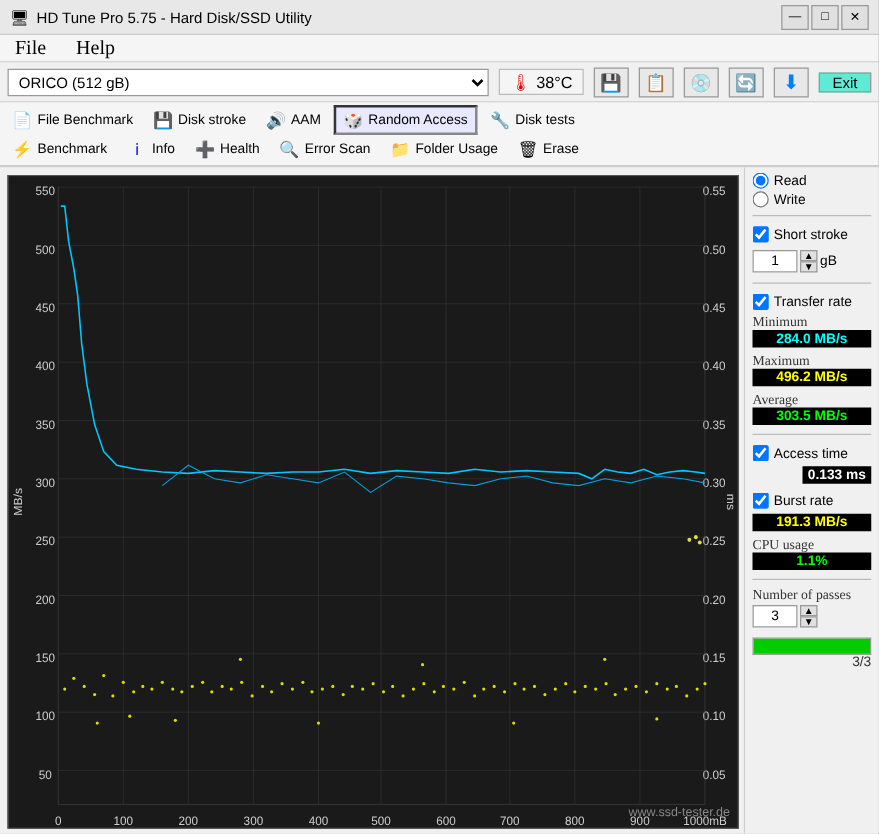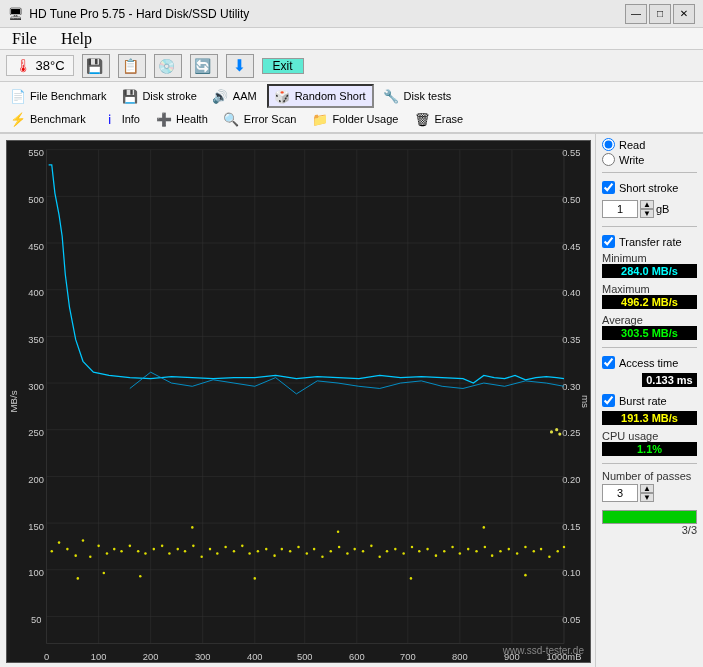--- a/index.html
+++ b/index.html
@@ -42,21 +42,21 @@
     
     .radio-group { display: flex; flex-direction: column; gap: 2px; }
     .radio-item { display: flex; align-items: center; gap: 4px; font-size: 11px; }
     
     .check-item { display: flex; align-items: center; gap: 4px; font-size: 11px; margin-top: 2px; }
     
     .spin-row { display: flex; align-items: center; gap: 2px; font-size: 11px; margin: 2px 0; }
     .spin-input { width: 36px; height: 18px; border: 1px solid #999; font-size: 11px; text-align: center; }
     .spin-btn { width: 14px; height: 9px; border: 1px solid #999; background: #e0e0e0; cursor: pointer; font-size: 8px; display: flex; align-items: center; justify-content: center; line-height: 1; }
     
-    .stat-label { font-size: 11px; color: #333; }
+    .stat-label { font-size: 11px; color: #333; font-family: Liberation Serif, serif; }
     .stat-box { background: black; color: #00ff00; font-size: 11px; font-weight: bold; text-align: center; padding: 1px 4px; margin-bottom: 1px; }
     .stat-box.yellow { color: #ffff00; }
     .stat-box.cyan { color: #00ffff; }
     .stat-box.white { color: white; margin-left: 40px; }
     
     .progress-bar-container { height: 14px; background: #ccc; border: 1px solid #999; display: flex; margin-top: 2px; }
     .progress-bar-fill { height: 100%; background: #00cc00; }
     
     
     #chart-svg { position: absolute; top: 0; left: 0; width: 100%; height: 100%; }
@@ -78,20 +78,23 @@
     <button class="title-btn">✕</button>
   </div>
 </div>
 
 <div id="menu-bar">
   <span class="menu-item">File</span>
   <span class="menu-item">Help</span>
 </div>
 
 <div id="device-row">
+  <select id="device-select">
+    <option>ORICO (512 gB)</option>
+  </select>
   <div class="temp-display">
     <span style="color:#e00;">🌡</span>
     <span>38°C</span>
   </div>
   <button class="icon-btn" title="Drive info">💾</button>
   <button class="icon-btn" title="Copy">📋</button>
   <button class="icon-btn" title="Save">💿</button>
   <button class="icon-btn" title="Refresh" style="color:orange;">🔄</button>
   <button class="icon-btn" title="Download" style="color:#0080ff; font-size:16px;">⬇</button>
   <button id="exit-btn">Exit</button>
@@ -106,21 +109,21 @@
     <div class="toolbar-btn">
       <span class="tb-icon">💾</span>
       <span>Disk stroke</span>
     </div>
     <div class="toolbar-btn">
       <span class="tb-icon">🔊</span>
       <span>AAM</span>
     </div>
     <div class="toolbar-btn active">
       <span class="tb-icon">🎲</span>
-      <span>Random Short</span>
+      <span>Random Access</span>
     </div>
     <div class="toolbar-btn">
       <span class="tb-icon">🔧</span>
       <span>Disk tests</span>
     </div>
   </div>
   <div style="display:flex; gap:4px;">
     <div class="toolbar-btn">
       <span class="tb-icon">⚡</span>
       <span>Benchmark</span>

